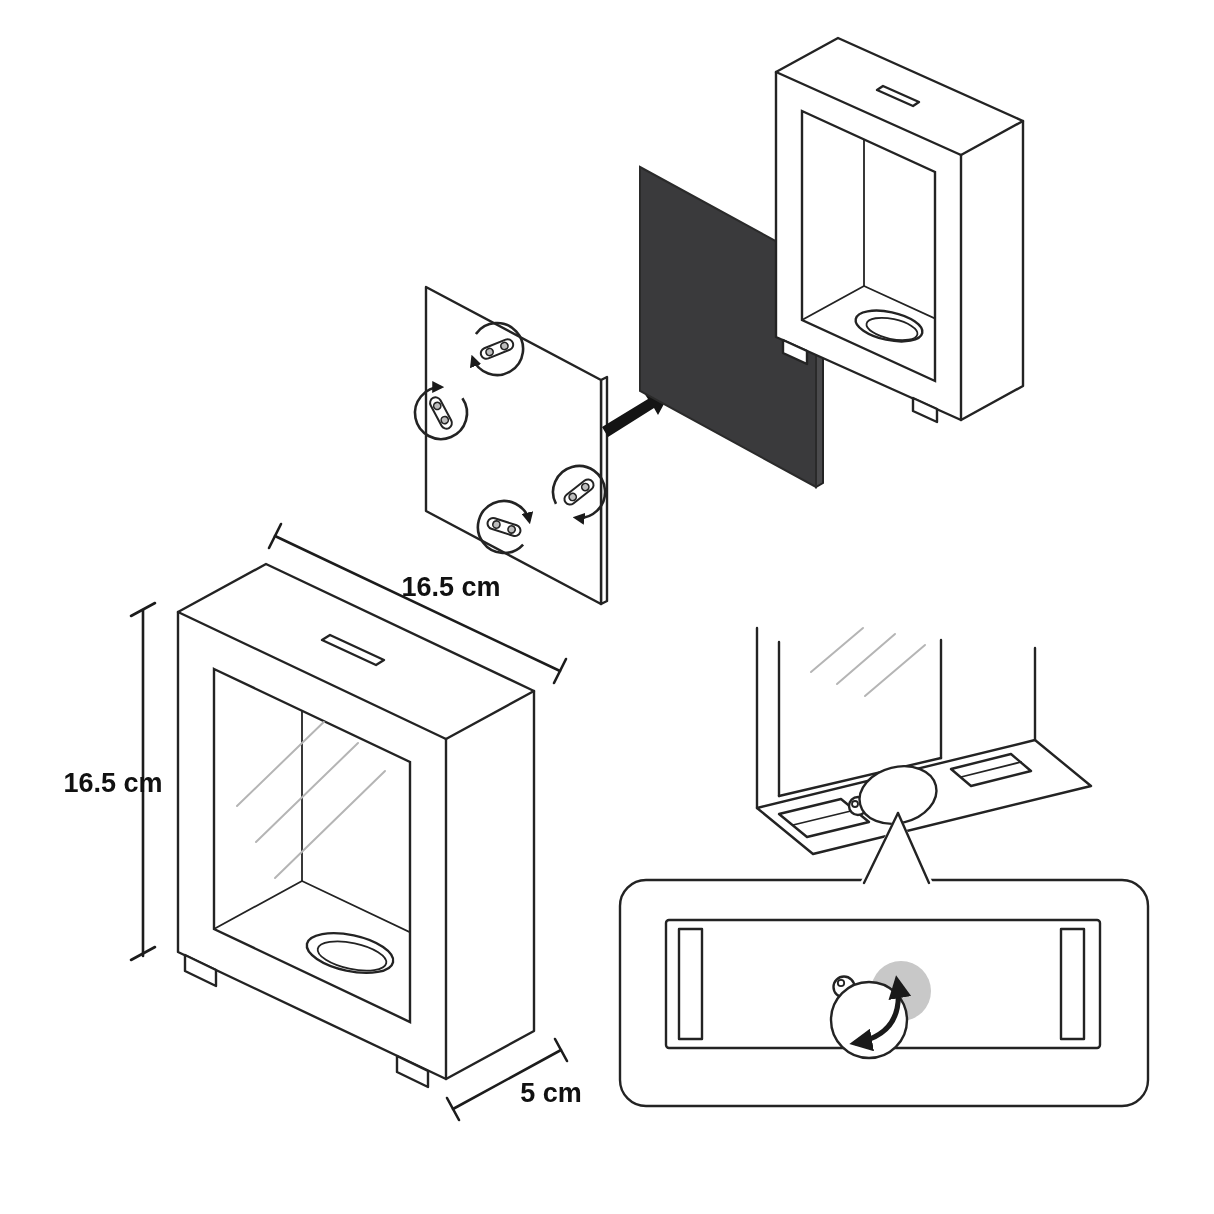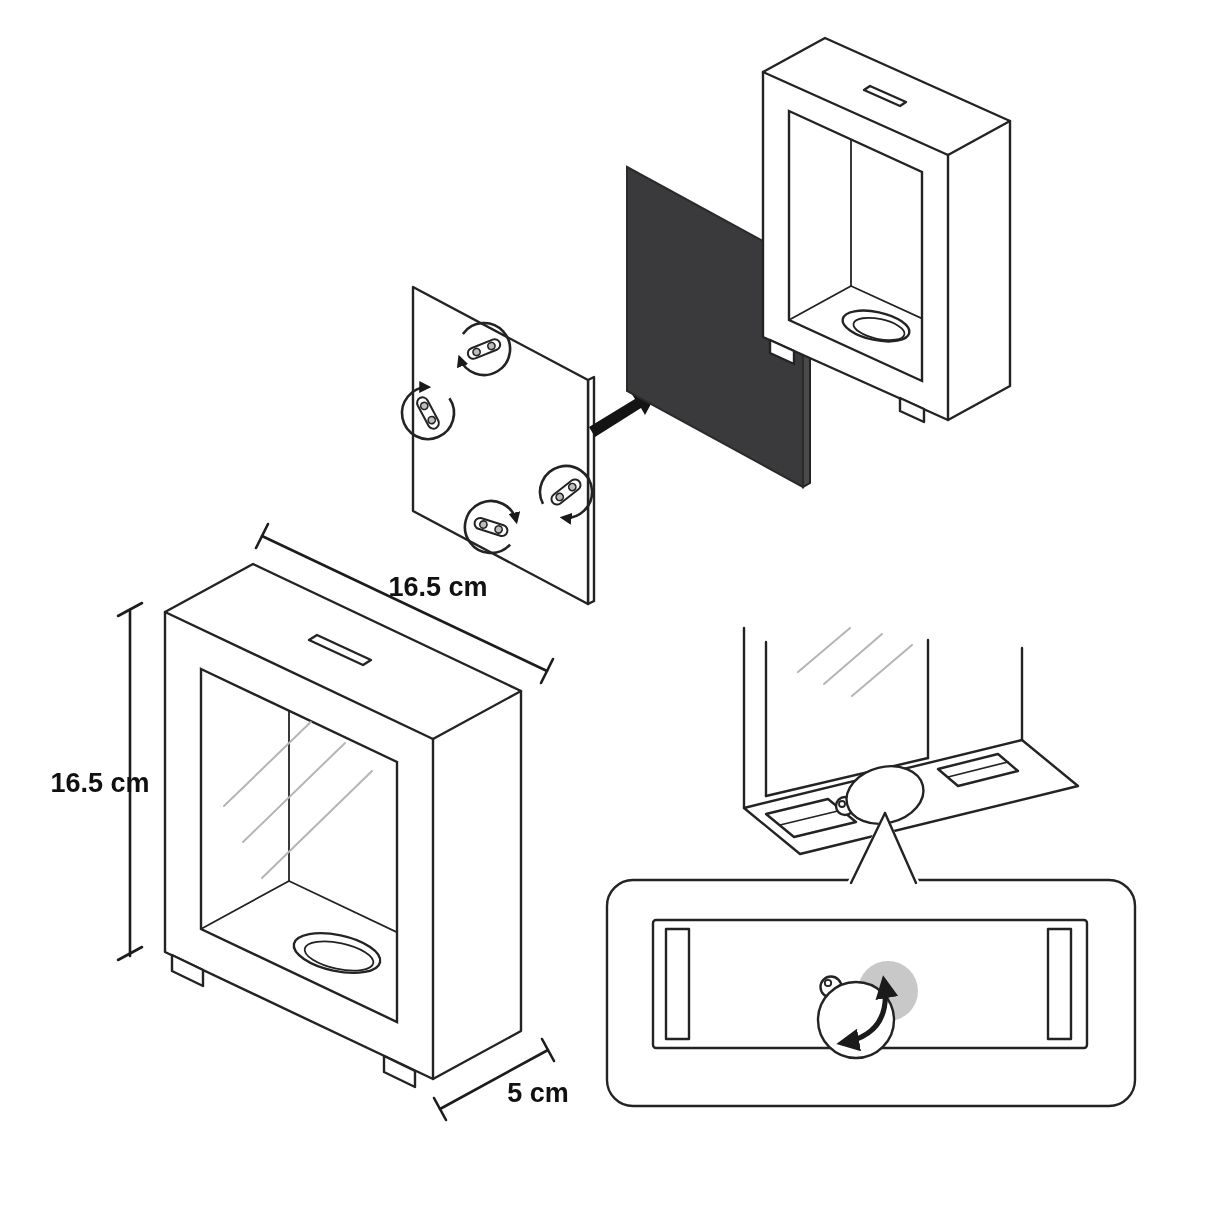--- a/index.html
+++ b/index.html
@@ -1,16 +1,16 @@
 <!DOCTYPE html>
 <html><head>
 <meta charset="utf-8">
 <style>
   html,body{margin:0;padding:0;background:#ffffff;}
-  .stage{width:1164px;height:1214px;position:relative;background:#ffffff;overflow:hidden;}
+  .stage{width:1164px;height:1214px;position:relative;background:#ffffff;overflow:hidden;padding-left:13px;}
   svg{display:block;}
   .ln{stroke:#232323;stroke-width:2.4;fill:none;stroke-linecap:round;}
   .fw{fill:#ffffff;stroke:#232323;stroke-width:2.4;stroke-linejoin:round;}
   .thin{stroke:#232323;stroke-width:1.8;fill:none;stroke-linecap:round;}
   .hatch{stroke:#b5b5b5;stroke-width:2;fill:none;stroke-linecap:round;}
   .dim{stroke:#1c1c1c;stroke-width:2.6;fill:none;stroke-linecap:round;}
   .dim-label{font:700 27px "Liberation Sans",sans-serif;fill:#111111;}
   .arrow{fill:#141414;stroke:none;}
 </style>
 </head>

